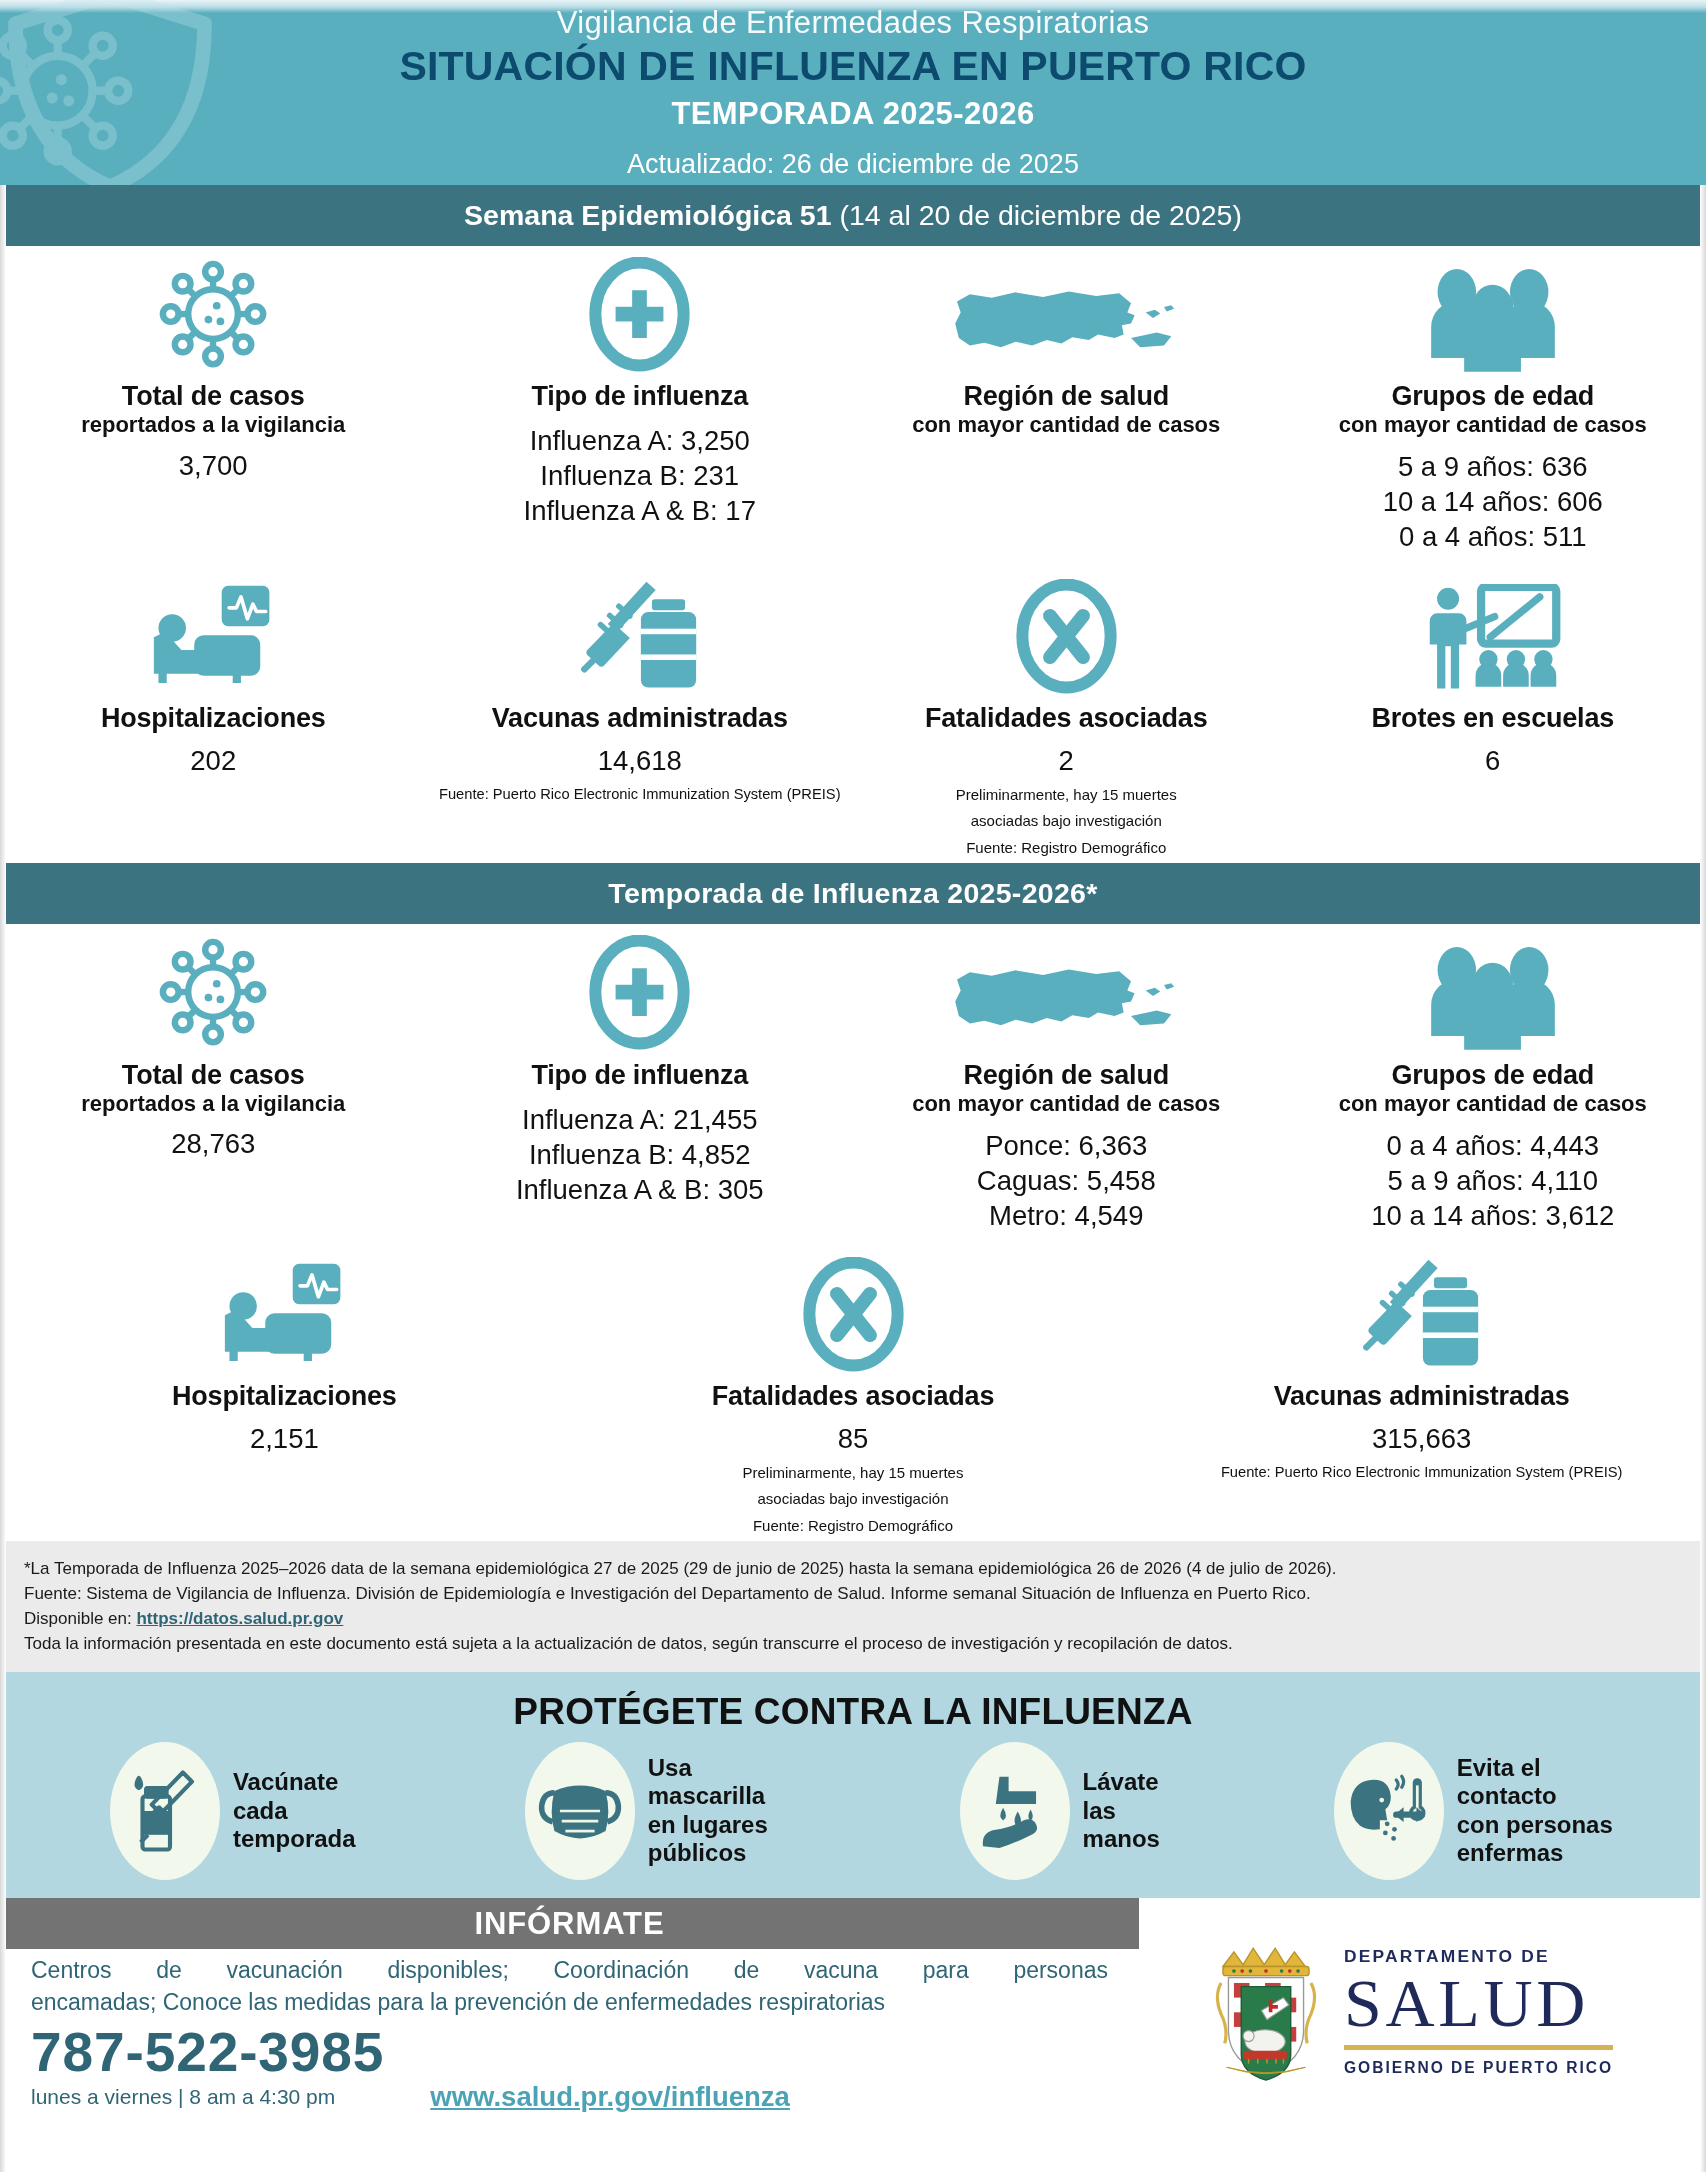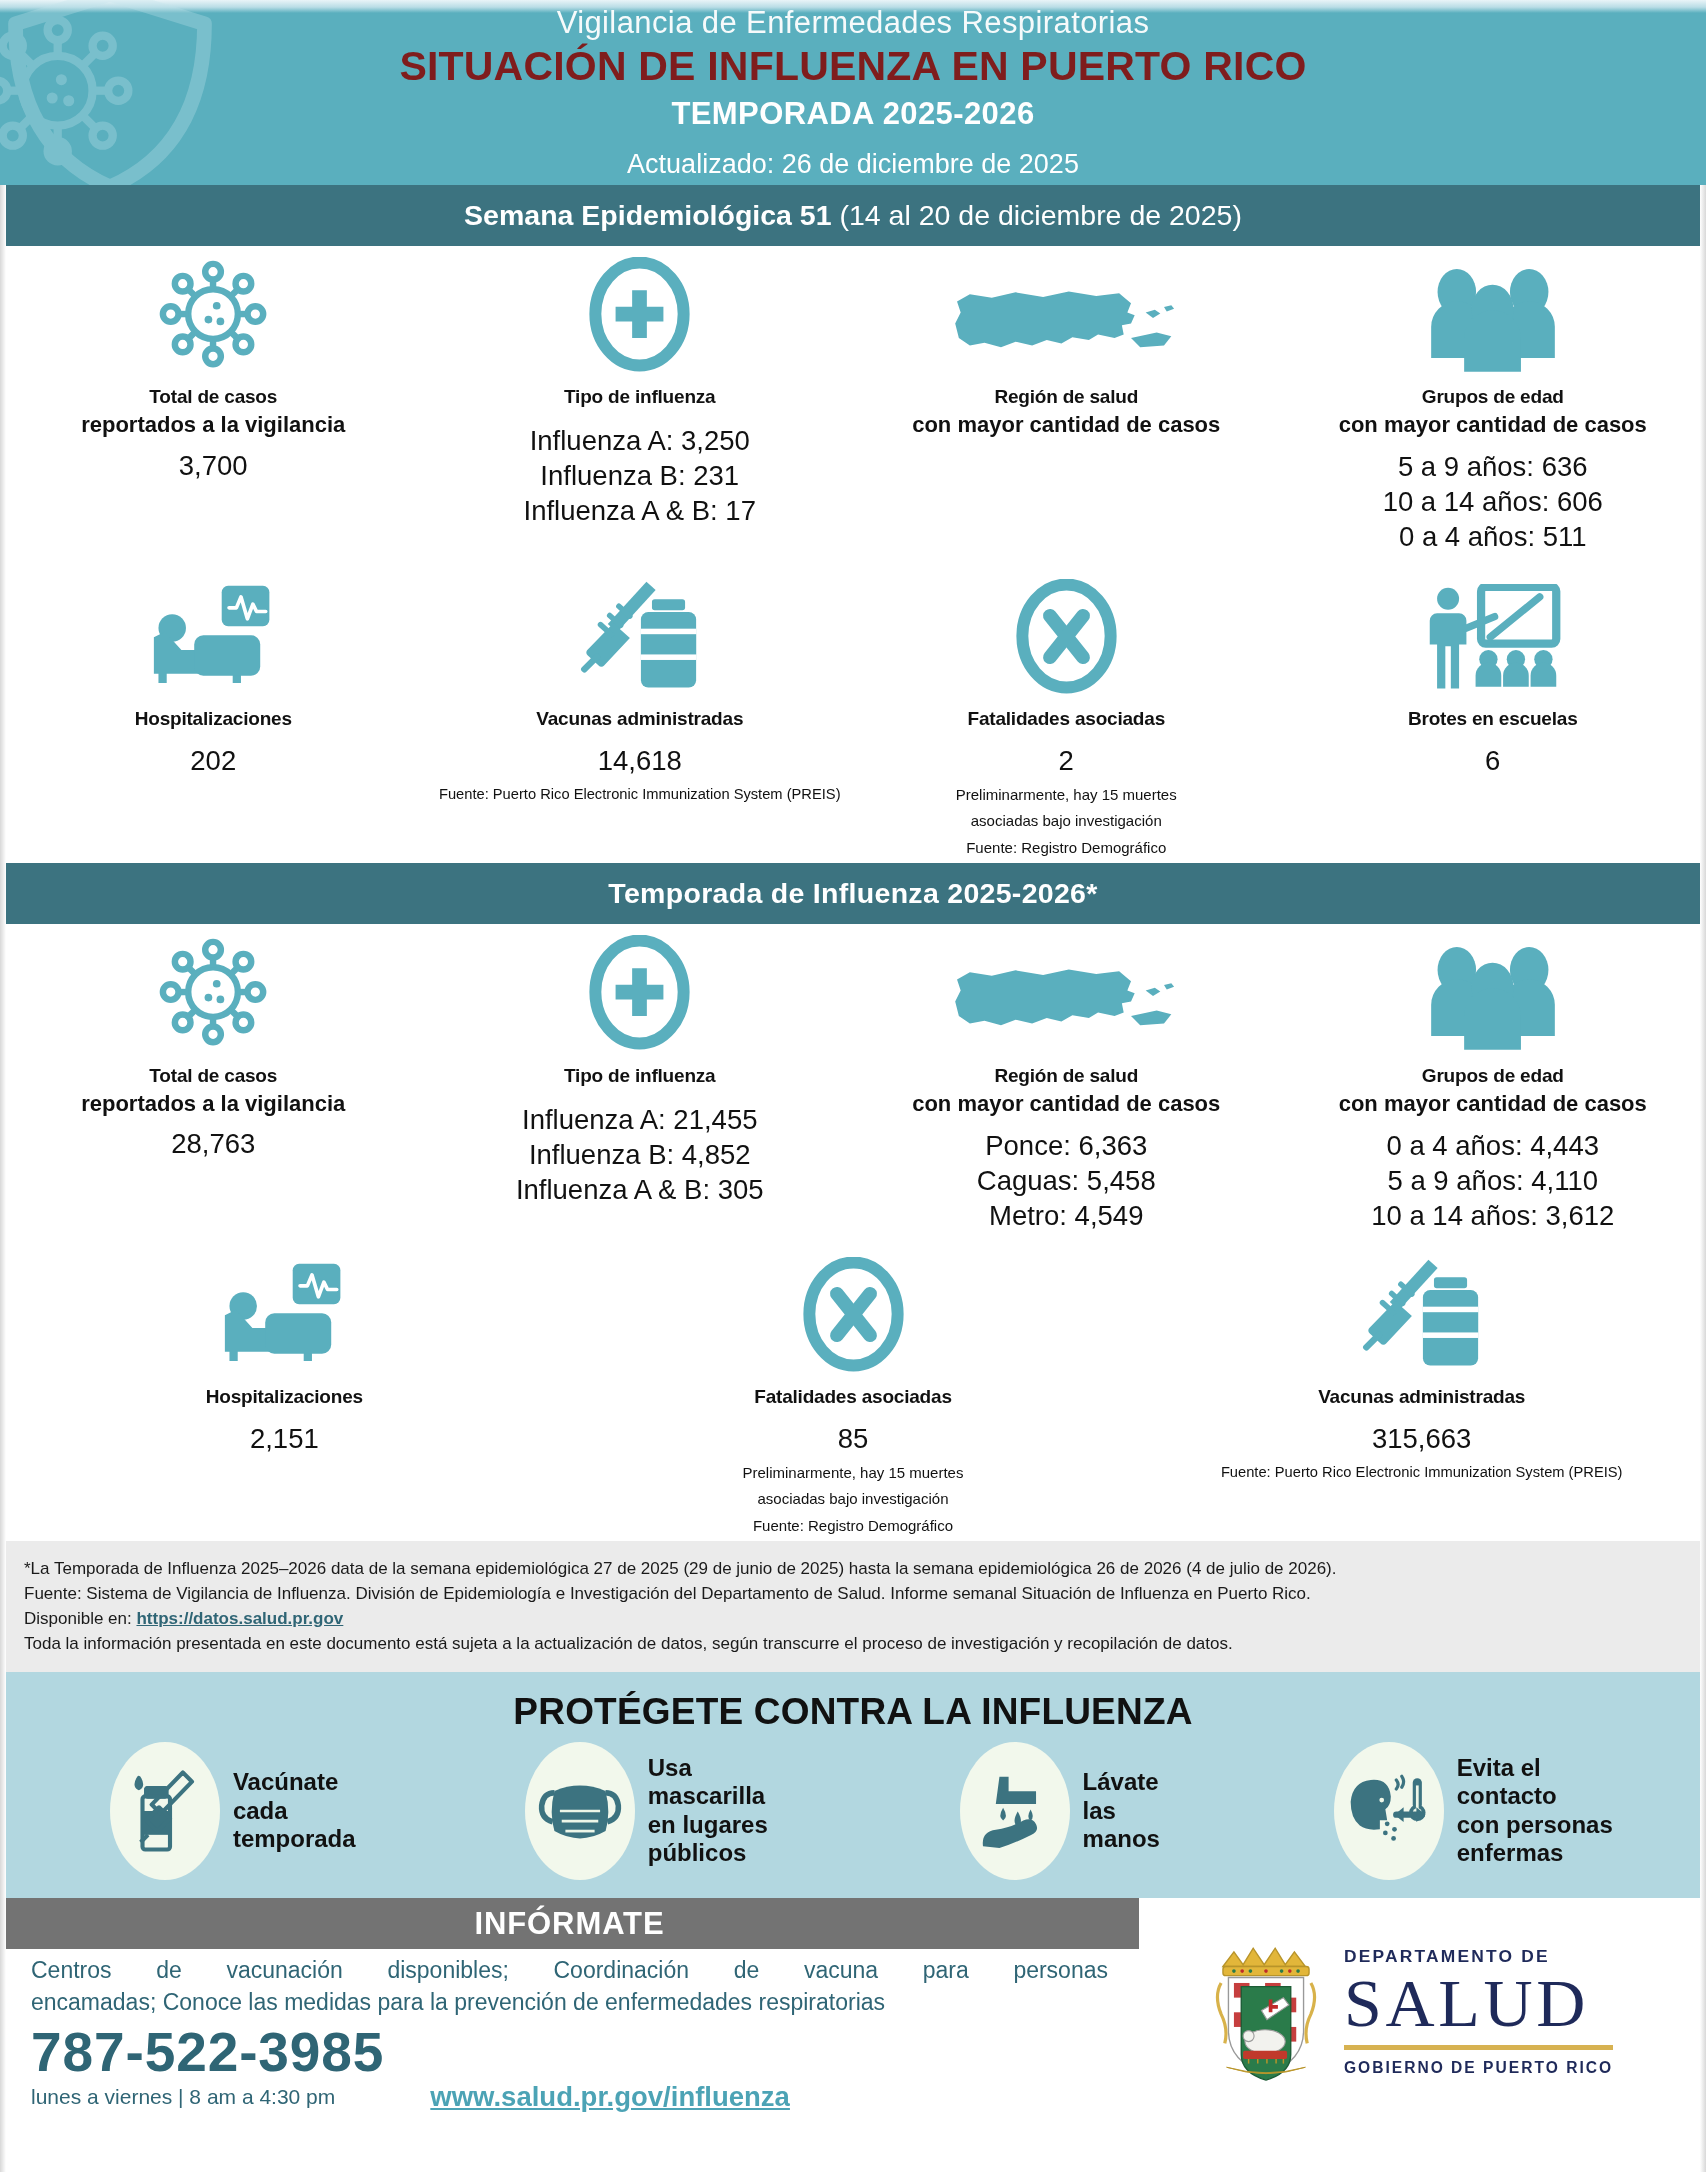--- a/index.html
+++ b/index.html
@@ -22,21 +22,21 @@
     position:absolute; top:0; left:0; right:0; height:13px;
     background: linear-gradient(to bottom, #e9f4f8 0%, #b9dde6 55%, #5aafbe 100%);
   }
   .watermark { position: absolute; left: -5.5px; top: -13px; opacity: .30; }
   .header-text { position: relative; text-align: center; padding-top: 3.7px; }
   .h-sub1 {
     font-size: 31px; color: #ffffff; letter-spacing: 0.4px; font-weight: 400;
     opacity: .95; line-height: 37px;
   }
   .h-title {
-    font-size: 41px; font-weight: 800; color:#7f1d1d; letter-spacing: 0.2px;
+    font-size: 41px; font-weight: 800; color:#0c4a6e; letter-spacing: 0.2px;
     line-height: 48px; margin-top: 1.8px;
   }
   .h-season {
     font-size: 31px; font-weight: 800; color:#fff; letter-spacing: 0.4px;
     line-height: 39px; margin-top: 3.7px;
   }
   .h-updated {
     font-size: 27px; color:#fff; font-weight:400; line-height: 33px; margin-top: 14.7px;
   }
 
@@ -55,21 +55,21 @@
 
   
   .statsec { background:#fff; }
   .row4 { display: flex; }
   .cell {
     flex: 1 1 0; text-align: center; padding: 7.3px 9.2px 5.5px;
     display: flex; flex-direction: column; align-items: center;
   }
   .icon-wrap { height: 119px; display:flex; align-items:flex-end; justify-content:center; }
   .stat-title {
-    font-size: 19px; font-weight: 800; color:#111; line-height: 31px; margin-top: 9.2px;
+    font-size: 27px; font-weight: 800; color:#111; line-height: 31px; margin-top: 9.2px;
     letter-spacing: -0.2px;
   }
   .stat-sub {
     font-size: 22px; font-weight: 800; color:#111; line-height: 26px;
   }
   .stat-value {
     font-size: 27.5px; font-weight: 400; color:#111; line-height: 35px; margin-top: 9.2px;
   }
   .stat-list { margin-top: 11px; }
   .stat-list div { font-size: 27.5px; font-weight: 400; color:#111; line-height: 35px; }

